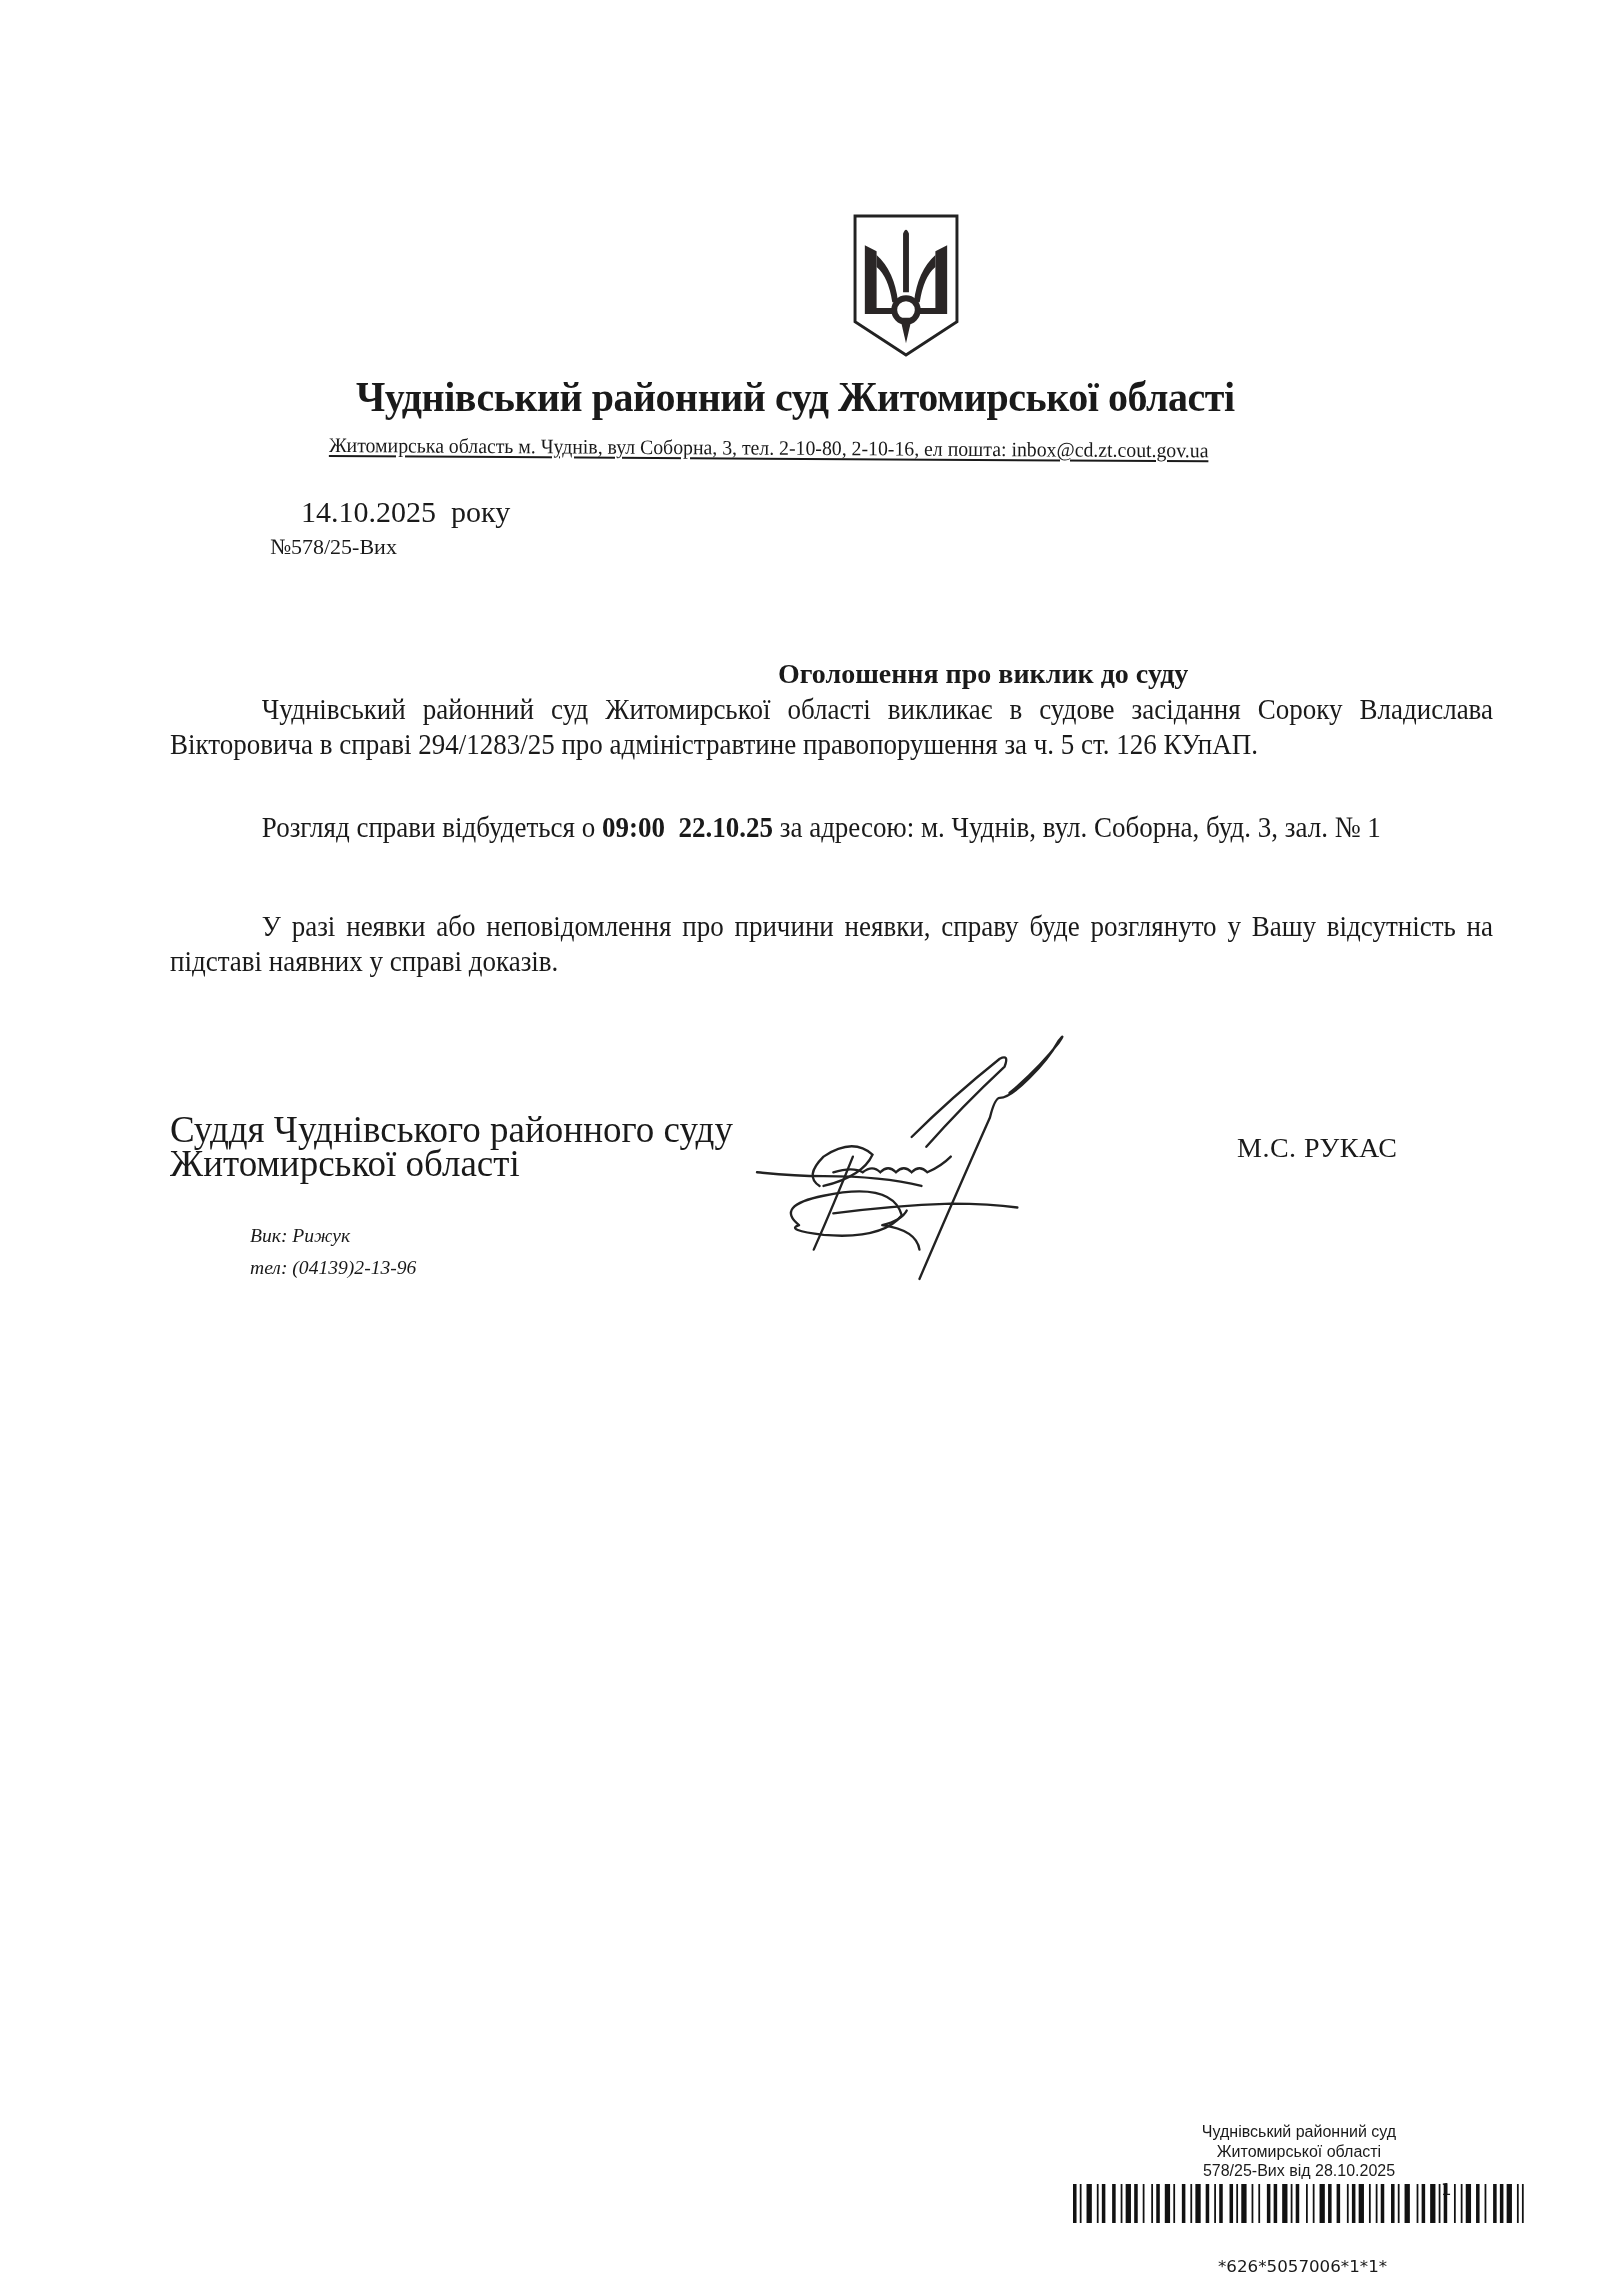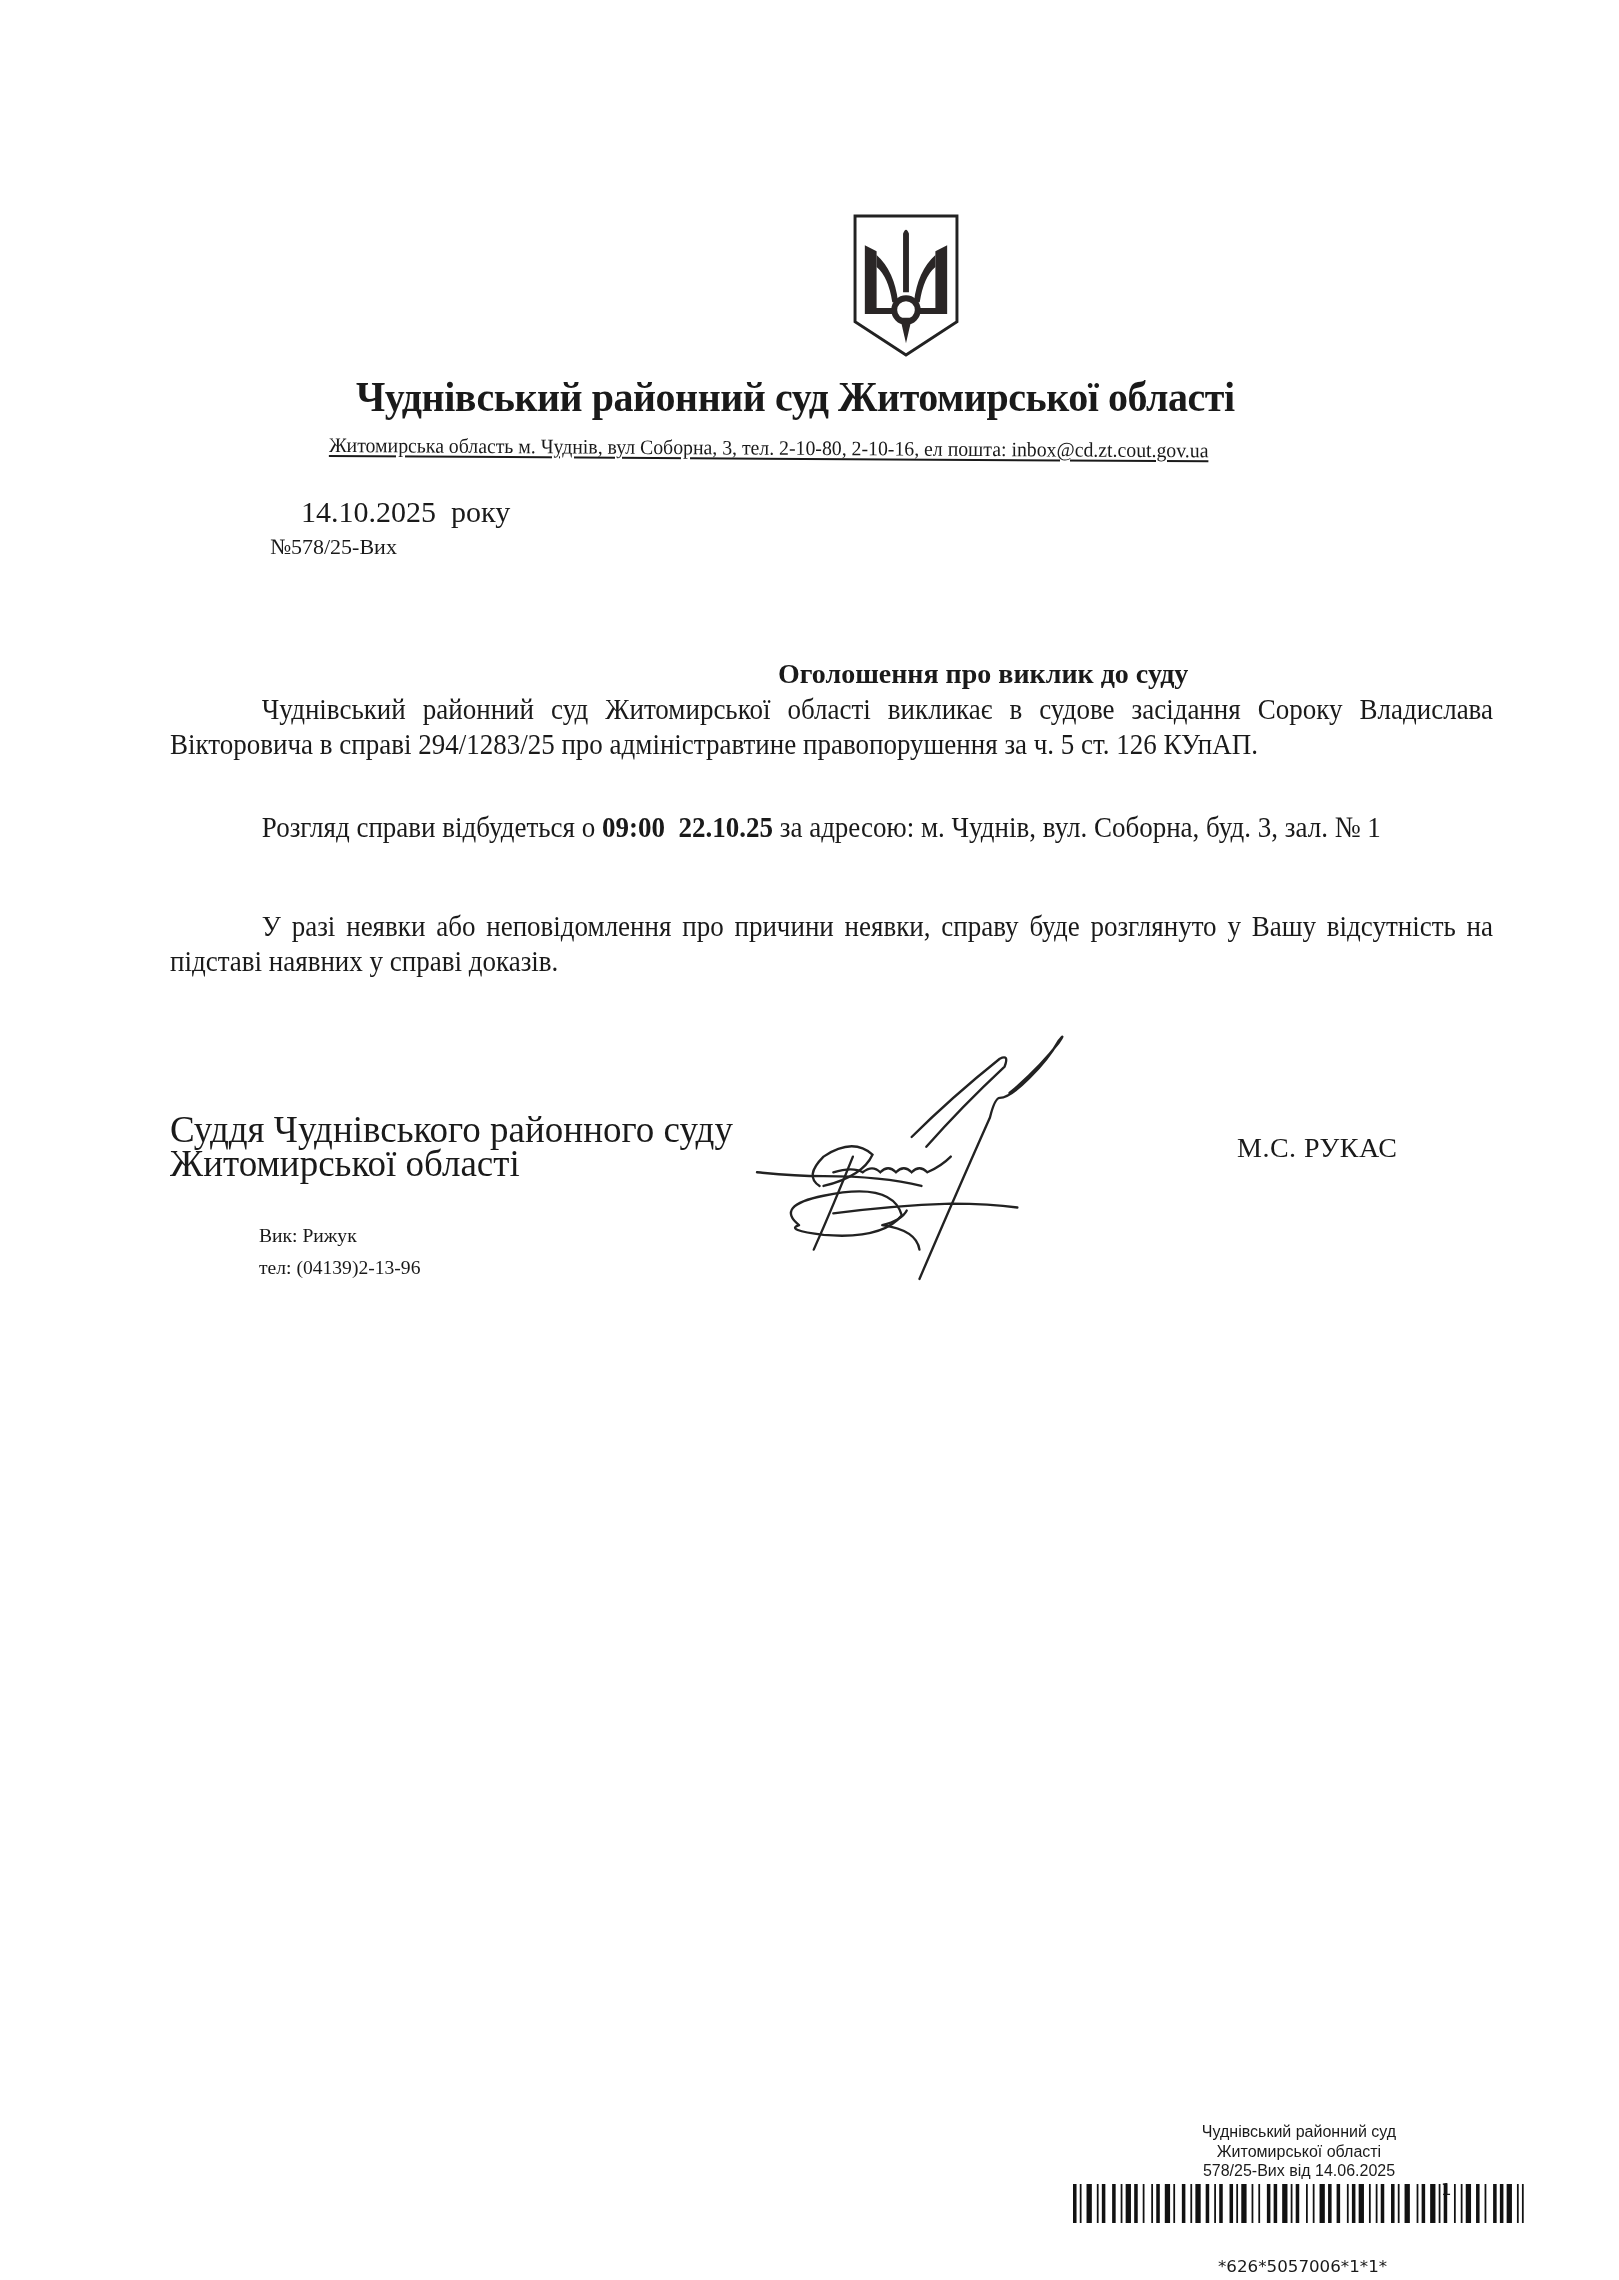--- a/index.html
+++ b/index.html
@@ -29,21 +29,21 @@
   .para {
     left: 170px; width: 1325px; font-size: 30px; line-height: 35px; text-align: justify;
     transform: scaleX(0.9); transform-origin: left top; width: 1470px;
   }
   .para .indent { display: inline-block; width: 102px; }
   .p1 { top: 691px; }
   .p2 { top: 809px; }
   .p3 { top: 908px; }
   .judge-pos { left: 170px; top: 1113px; font-size: 37px; line-height: 34px; }
   .judge-name { left: 1237px; top: 1132px; font-size: 28px; letter-spacing: 0.5px; }
-  .exec { left: 259px; top: 1220px; font-size: 19.6px; line-height: 32px; }
+  .exec { left: 250px; top: 1220px; font-size: 19.6px; font-style: italic; line-height: 32px; }
   .signature { left: 755px; top: 1029px; width: 372px; height: 265px; }
   .reg-block {
     left: 1157px; top: 2122px; width: 284px; text-align: center;
     font-family: Liberation Sans, sans-serif; font-size: 16px; line-height: 19.6px;
   }
   .reg-page { left: 1441px; top: 2179px; font-family: "DejaVu Sans", sans-serif; font-size: 16.7px; }
   .barcode { left: 1073px; top: 2184px; width: 456px; height: 39px; }
   .barcode-text {
     left: 1218px; top: 2221px; font-family: "DejaVu Sans", sans-serif; font-size: 16.7px; margin-top: 35px;
   }
@@ -106,21 +106,21 @@
 <div class="abs judge-name">М.С. РУКАС</div>
 
 <div class="abs exec">
   <div>Вик: Рижук</div>
   <div>тел: (04139)2-13-96</div>
 </div>
 
 <div class="abs reg-block">
   <div>Чуднівський районний суд</div>
   <div>Житомирської області</div>
-  <div>578/25-Вих від 14.06.2025</div>
+  <div>578/25-Вих від 28.10.2025</div>
 </div>
 <div class="abs reg-page">1</div>
 
 <svg class="abs barcode" id="barcode" viewBox="0 0 465 40" preserveAspectRatio="none">
     <rect x="0" y="0" width="3.6" height="40" fill="#111"></rect>
     <rect x="6.9" y="0" width="1.8" height="40" fill="#111"></rect>
     <rect x="13.8" y="0" width="5.4" height="40" fill="#111"></rect>
     <rect x="24.3" y="0" width="1.8" height="40" fill="#111"></rect>
     <rect x="29.4" y="0" width="3.6" height="40" fill="#111"></rect>
     <rect x="39.9" y="0" width="3.6" height="40" fill="#111"></rect>

